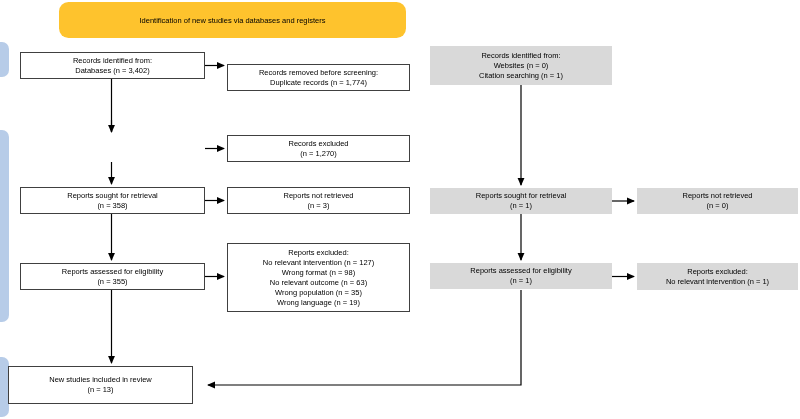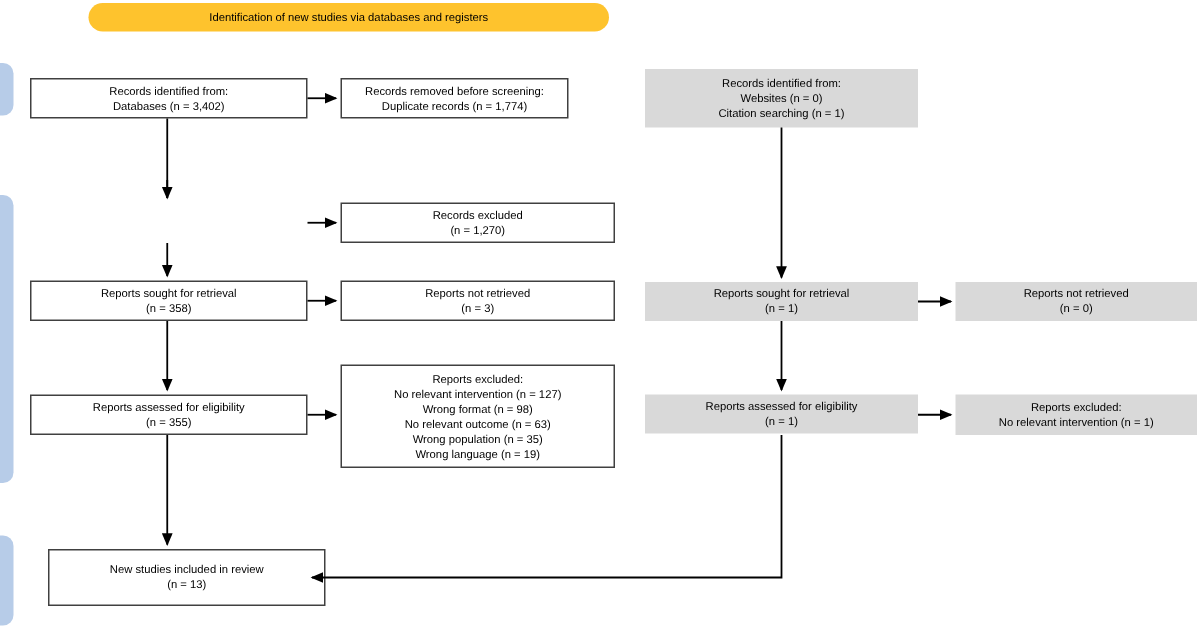--- a/index.html
+++ b/index.html
@@ -17,21 +17,21 @@
     position: relative;
     width: 800px;
     height: 419px;
     background: #ffffff;
     overflow: hidden;
     font-family: "Liberation Sans", "DejaVu Sans", sans-serif;
     color: var(--text_color);
   }
   .pill {
     position: absolute;
-    height: 19px;
+    height: 36px;
     border-radius: 9.5px;
     display: flex;
     align-items: center;
     justify-content: center;
     font-size: 7.5px;
     line-height: 9px;
   }
   .pill-left  { left: 59px;  top: 2px; width: 347px; background: var(--header_left_bg); }
   .pill-right { left: 430px; top: 2px; width: 368px; background: var(--header_right_bg); }
 
@@ -58,23 +58,23 @@
     padding: 1px 3px;
   }
   .box-white { background: #ffffff; border: 1.3px solid var(--box_border); }
   .box-gray  { background: var(--box_gray_bg); border: none; }
 
   
   .b-db-identified   { left: 20px;  top: 52px;  width: 185px; height: 27px; }
   .b-screened        { left: 20px;  top: 135px; width: 185px; height: 27px; }
   .b-sought          { left: 20px;  top: 187px; width: 185px; height: 27px; }
   .b-assessed        { left: 20px;  top: 263px; width: 185px; height: 27px; }
-  .b-included        { left: 32px;  top: 366px; width: 185px; height: 38px; }
+  .b-included        { left: 8px;  top: 366px; width: 185px; height: 38px; }
   
-  .b-removed         { left: 227px; top: 52px;  width: 152px; height: 27px; }
+  .b-removed         { left: 227px; top: 64px;  width: 183px; height: 27px; }
   .b-rec-excluded    { left: 227px; top: 135px; width: 183px; height: 27px; }
   .b-not-retrieved   { left: 227px; top: 187px; width: 183px; height: 27px; }
   .b-rep-excluded    { left: 227px; top: 243px; width: 183px; height: 69px; }
   
   .b-other-identified { left: 430px; top: 46px;  width: 182px; height: 39px; }
   .b-other-sought     { left: 430px; top: 188px; width: 182px; height: 26px; }
   .b-other-assessed   { left: 430px; top: 263px; width: 182px; height: 26px; }
   
   .b-other-not-retrieved { left: 637px; top: 188px; width: 161px; height: 26px; }
   .b-other-excluded      { left: 637px; top: 263px; width: 161px; height: 27px; }

